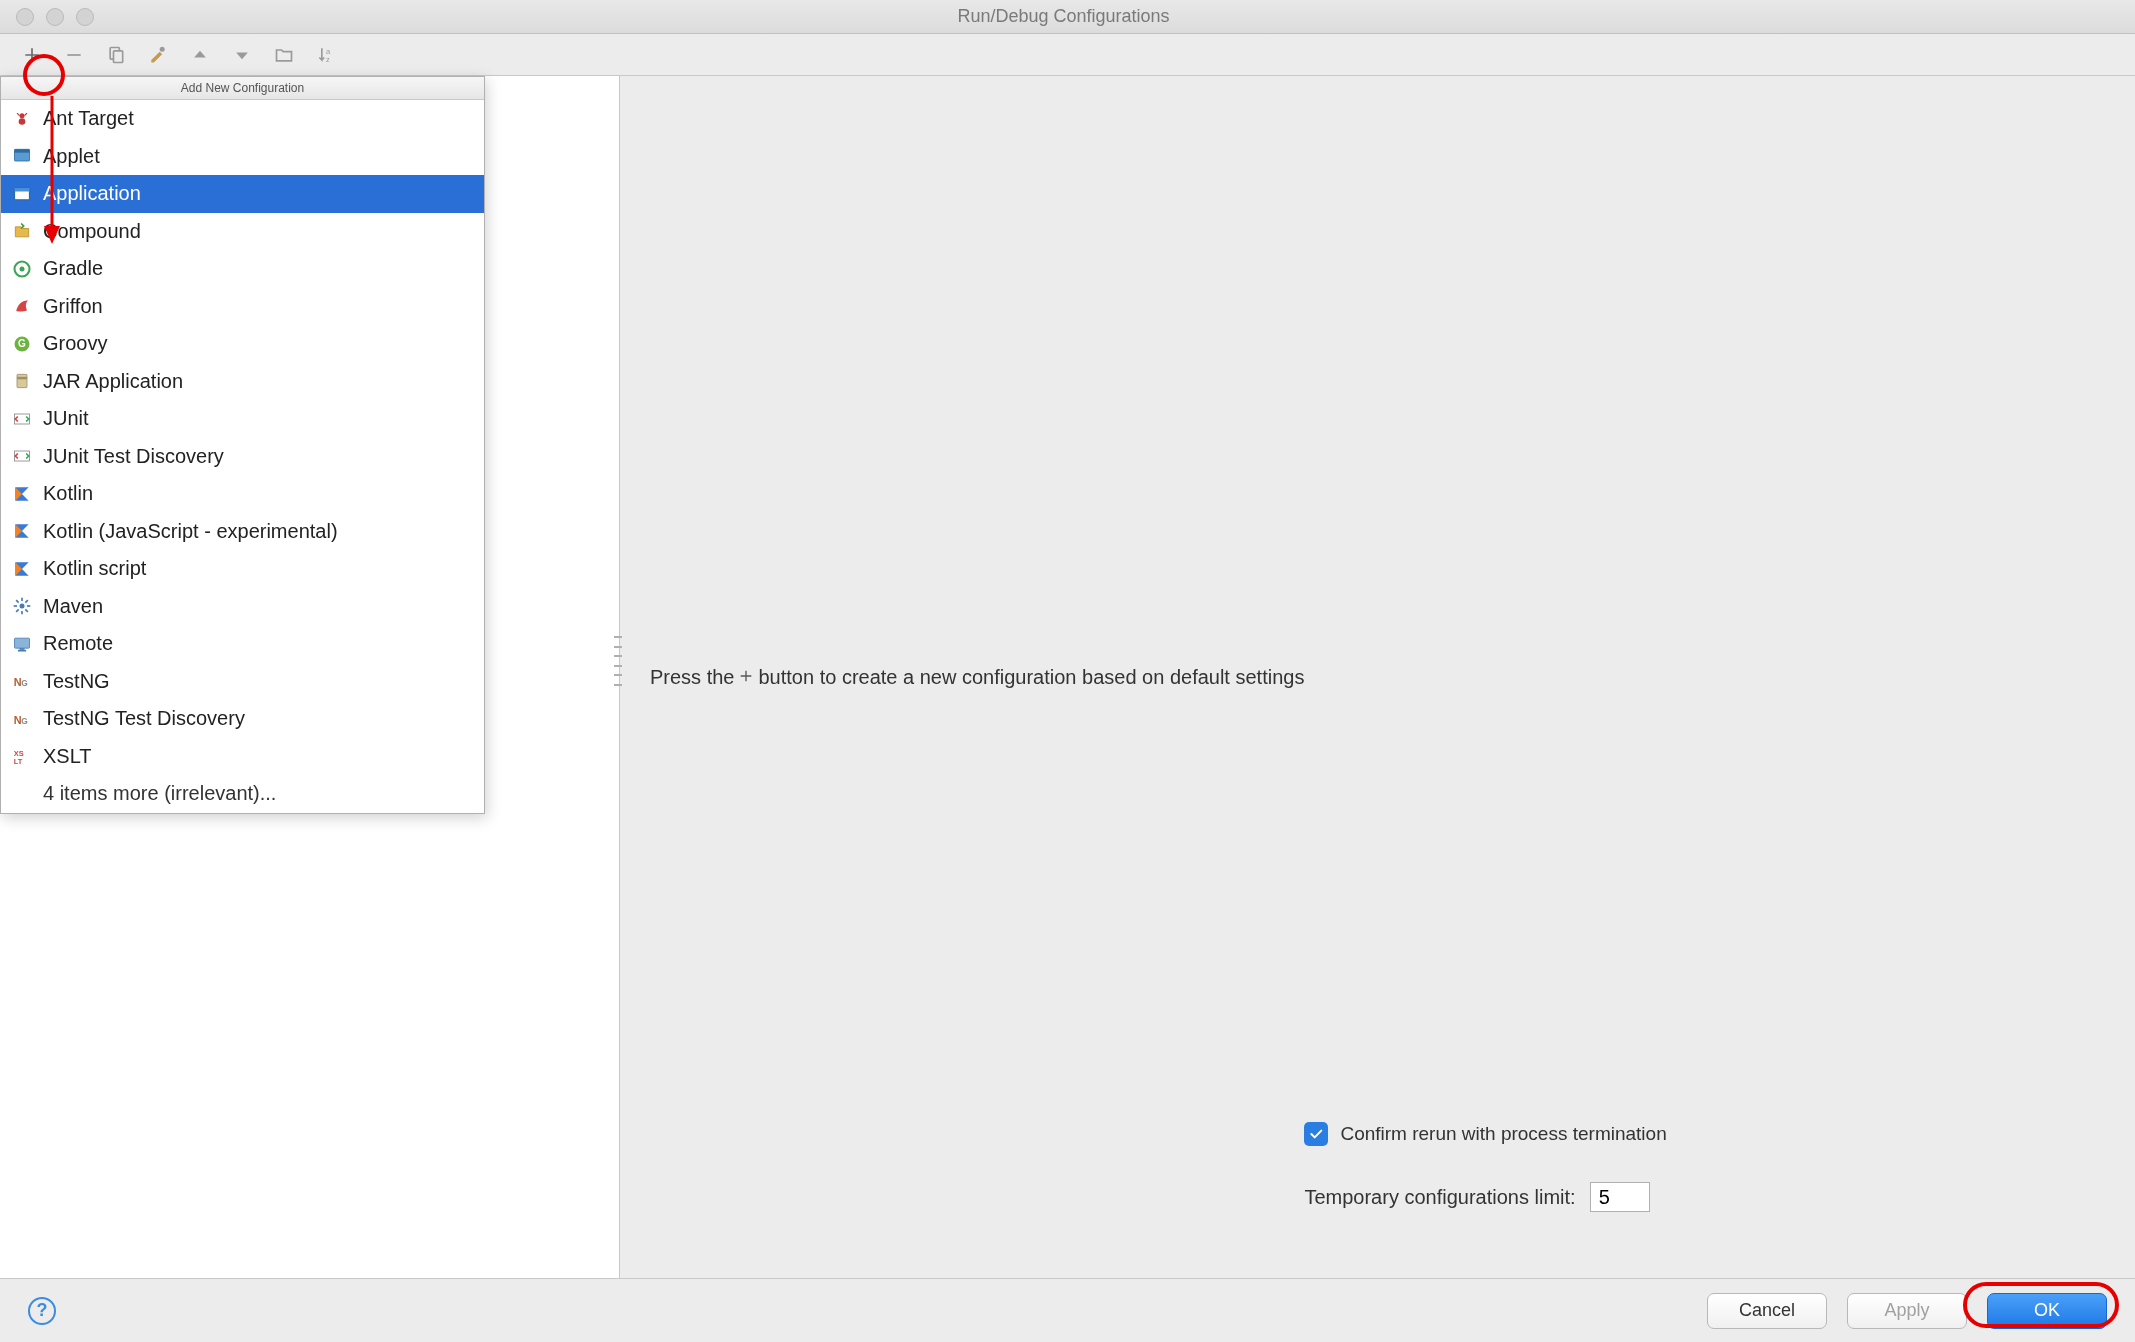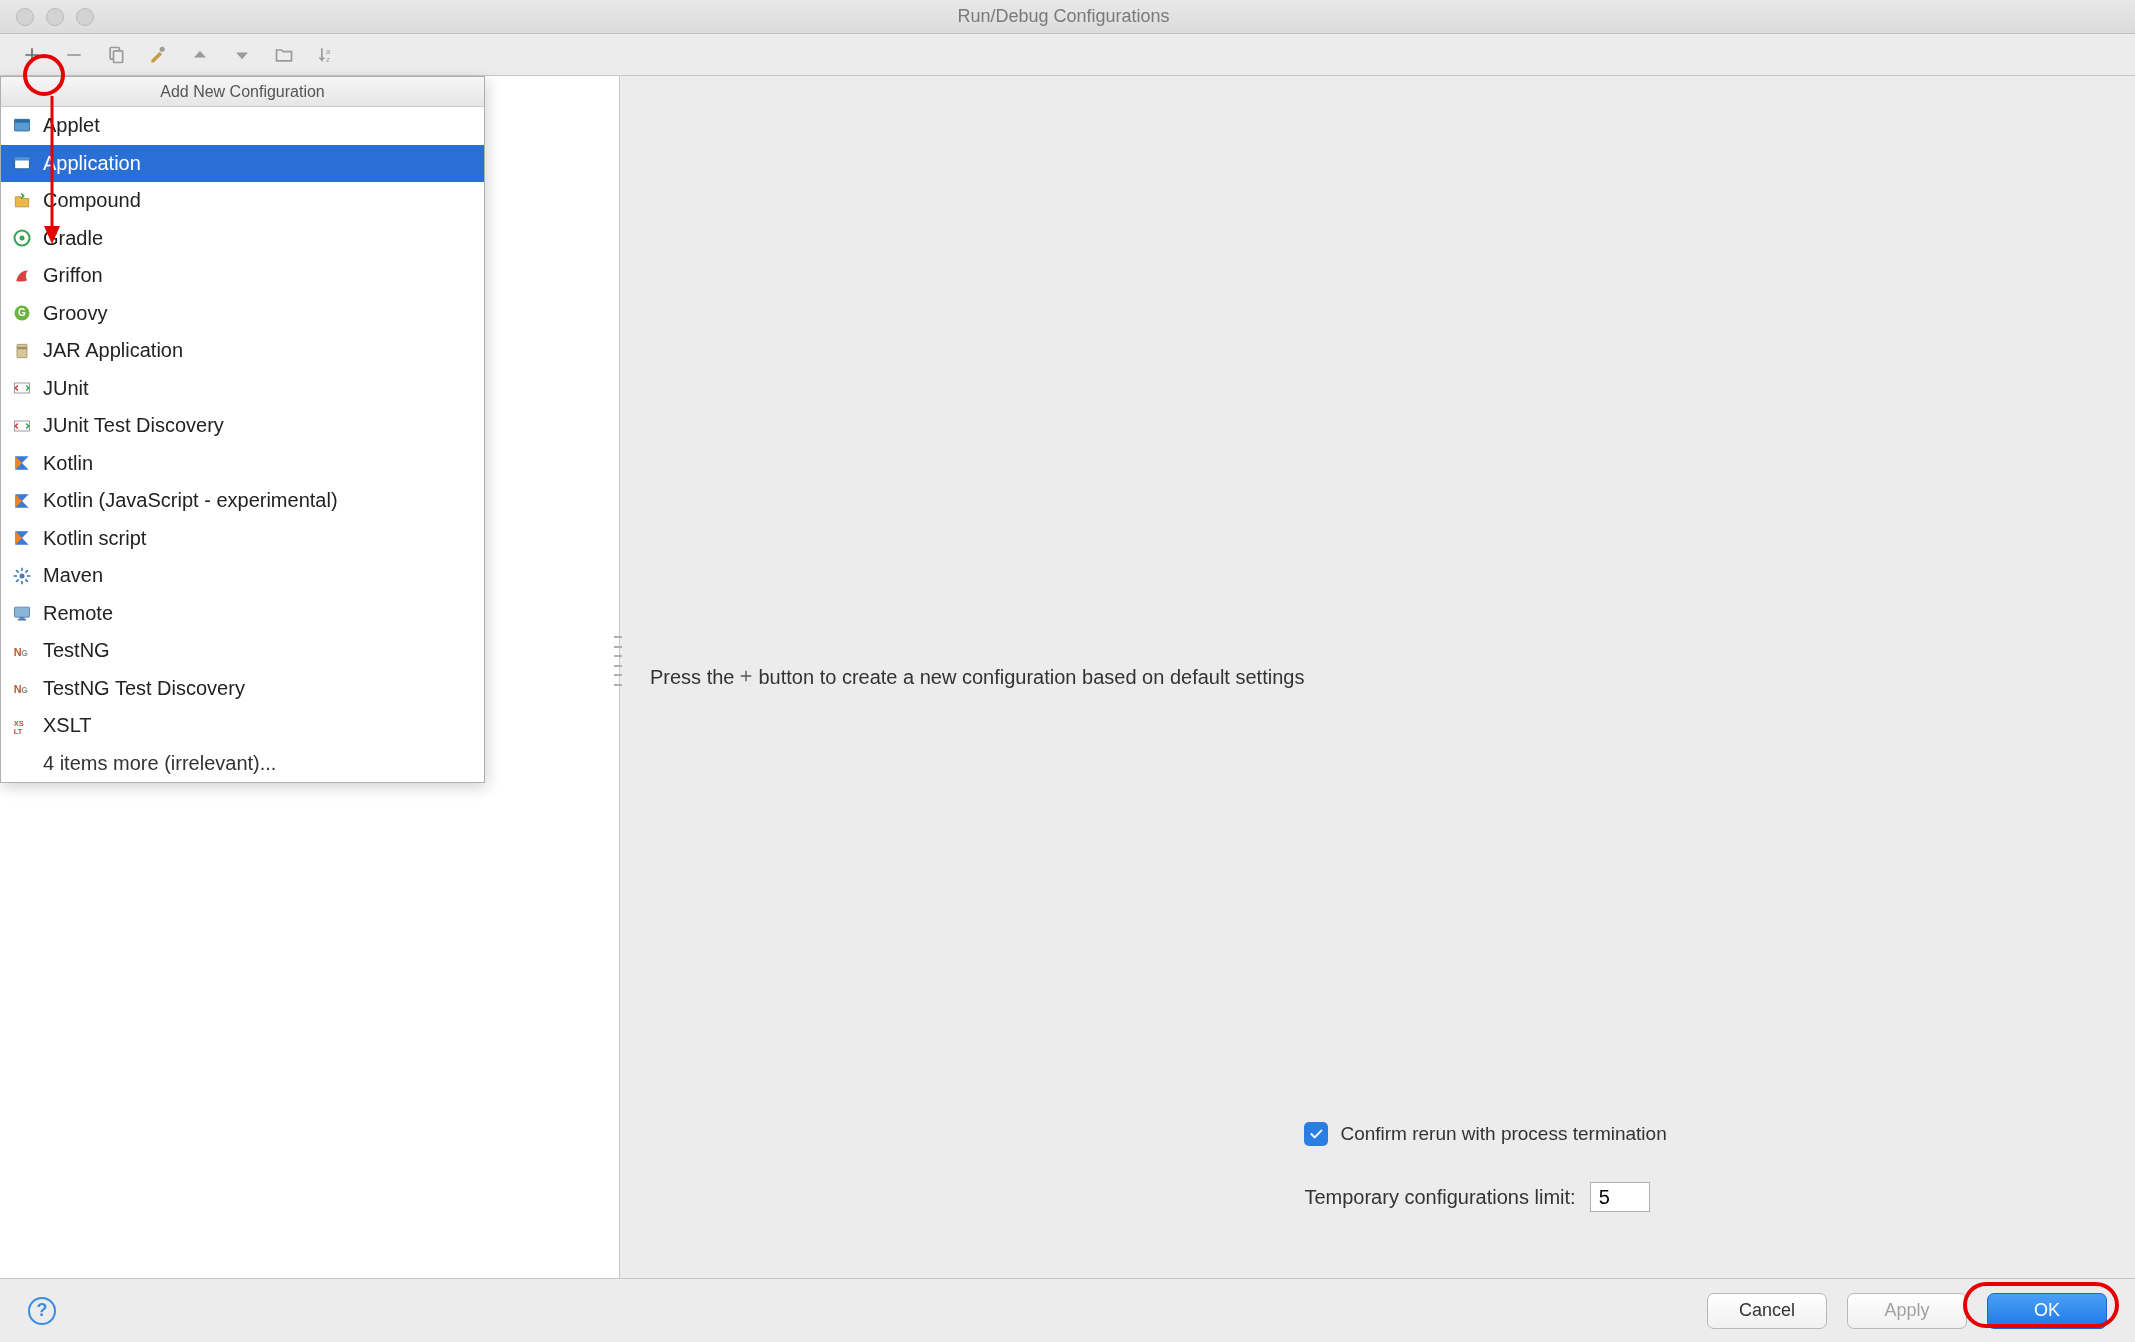--- a/index.html
+++ b/index.html
@@ -102,27 +102,27 @@
       position: absolute;
       top: 0;
       left: 0;
       width: 485px;
       background: #fff;
       border: 1px solid #b0b0b0;
       box-shadow: 2px 4px 14px rgba(0,0,0,.18);
       z-index: 20;
     }
     .popup-header {
-      height: 30px;
+      height: 23px;
       background: linear-gradient(#f6f6f6, #e6e6e6);
       border-bottom: 1px solid #c8c8c8;
       display: flex;
       align-items: center;
       justify-content: center;
-      font-size: 16px;
+      font-size: 12px;
       color: #555;
     }
     .cfg-item {
       display: flex;
       align-items: center;
       height: 37.5px;
       padding: 0 10px;
       font-size: 20px;
       color: #222;
       cursor: pointer;
@@ -340,20 +340,31 @@
   <svg class="arrow-annot" viewBox="0 0 20 148">
     <line x1="10" y1="0" x2="10" y2="132" stroke="#e60000" stroke-width="3"></line>
     <polygon points="10,148 2,130 18,130" fill="#e60000"></polygon>
   </svg>
 
   <div class="main">
     <div class="sidebar">
       <div class="popup">
         <div class="popup-header">Add New Configuration</div>
         <div id="cfg-list">
+            <div class="cfg-item">
+              <span class="cfg-icon">
+                <svg viewBox="0 0 24 24">
+                  <circle cx="12" cy="8" r="3" fill="#c83737"></circle>
+                  <circle cx="12" cy="15" r="4" fill="#c83737"></circle>
+                  <line x1="6" y1="5" x2="9" y2="8" stroke="#c83737" stroke-width="1.5"></line>
+                  <line x1="18" y1="5" x2="15" y2="8" stroke="#c83737" stroke-width="1.5"></line>
+                </svg>
+              </span>
+              <span>Ant Target</span>
+            </div>
             <div class="cfg-item">
               <span class="cfg-icon">
                 <svg viewBox="0 0 24 24">
                   <rect x="3" y="4" width="18" height="14" rx="1" fill="#5a9bd4" stroke="#2d6ca2" stroke-width="1"></rect>
                   <rect x="3" y="4" width="18" height="4" fill="#2d6ca2"></rect>
                 </svg>
               </span>
               <span>Applet</span>
             </div>
             <div class="cfg-item selected">

